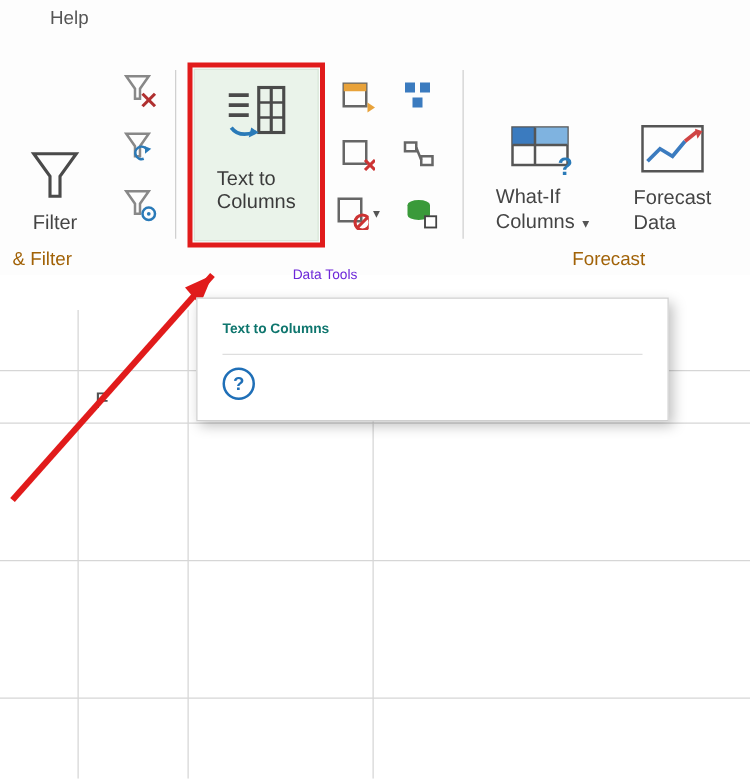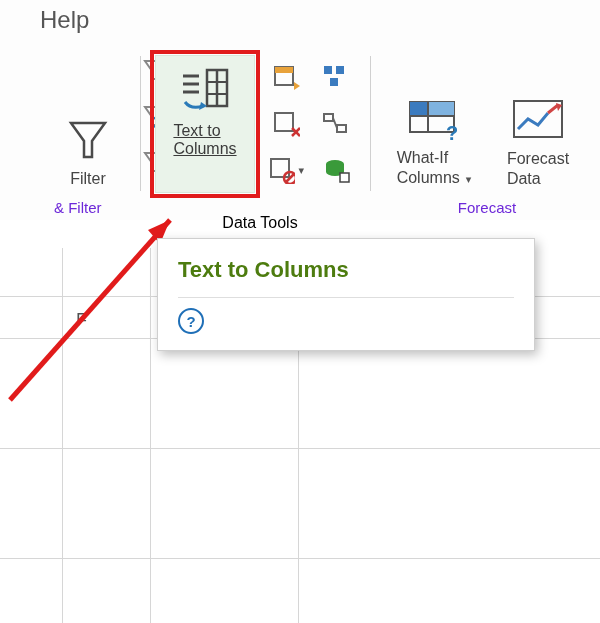--- a/index.html
+++ b/index.html
@@ -1,22 +1,22 @@
 <!DOCTYPE html>
 <html><head>
 <meta charset="utf-8">
 <style>
   html,body{margin:0;padding:0;font-family:"Segoe UI",Arial,sans-serif;background:#fff;color:#3b3b3b;}
   .stage{position:relative;width:600px;height:623px;overflow:hidden;}
 
   
   .ribbon{position:relative;height:220px;background:#fdfdfd;}
-  .tab{position:absolute;left:40px;top:6px;font-size:24px;color:#555;}
+  .tab{position:absolute;left:40px;top:6px;font-size:15px;color:#555;}
   .group{position:absolute;top:54px;height:138px;}
-  .group-label{position:absolute;bottom:-24px;left:0;right:0;text-align:center;font-size:15px;color:#6d28d9;}
+  .group-label{position:absolute;bottom:-24px;left:0;right:0;text-align:center;font-size:15px;color:#a16207;}
   .vsep{position:absolute;top:56px;width:1px;height:135px;background:#d0d0d0;}
   .big-btn{display:flex;flex-direction:column;align-items:center;justify-content:flex-end;cursor:pointer;width:94px;height:135px;padding-top:6px;box-sizing:border-box;}
   .big-btn .cap{font-size:16px;color:#444;text-align:left;line-height:20px;margin-top:6px;}
   .ic{display:block;}
 
   
   .t2c-wrap{position:absolute;left:150px;top:50px;width:110px;height:148px;border:4px solid #e11b1b;box-sizing:border-box;display:flex;align-items:center;justify-content:center;}
   .t2c{background:#eaf3ea;border:1px solid #d9e6d9;width:100px;height:138px;display:flex;flex-direction:column;align-items:center;justify-content:flex-start;padding-top:10px;box-sizing:border-box;}
 
   
@@ -24,41 +24,41 @@
   .smallic{width:36px;height:36px;display:flex;align-items:center;justify-content:center;}
 
   
   .sheet{position:absolute;left:0;top:248px;right:0;bottom:0;}
   .hline{position:absolute;left:0;right:0;height:1px;background:#d6d6d6;}
   .vline{position:absolute;top:0;bottom:0;width:1px;background:#d6d6d6;}
   .colhdr{position:absolute;font-size:18px;color:#515151;}
 
   
   .tooltip{position:absolute;left:157px;top:238px;width:378px;background:#fff;border:1px solid #cfcfcf;box-shadow:3px 4px 10px rgba(0,0,0,.25);padding:18px 20px 16px 20px;box-sizing:border-box;}
-  .tooltip h3{margin:0 0 14px 0;font-size:22px;font-weight:600;color:#4d7c0f;}
+  .tooltip h3{margin:0 0 14px 0;font-size:11px;font-weight:600;color:#0f766e;}
   .tooltip p{margin:0 0 20px 0;font-size:16px;line-height:23px;color:#595959;}
   .tooltip hr{border:none;border-top:1px solid #dedede;margin:4px 0 10px 0;}
   .tml{display:flex;align-items:center;gap:10px;color:#1f6fb7;font-weight:600;font-size:16px;cursor:pointer;}
   .qmark{width:22px;height:22px;border:2px solid #1f6fb7;border-radius:50%;display:flex;align-items:center;justify-content:center;color:#1f6fb7;font-weight:700;font-size:15px;}
 
   
   .arrow{position:absolute;left:0;top:190px;pointer-events:none;}
 
   
   .chev{font-size:11px;color:#555;margin-left:3px;}
 </style>
 </head>
 <body>
 
 <div class="stage">
 
   <div class="ribbon">
     <div class="tab">Help</div>
 
-    <div class="group" style="left:8px;width:132px;margin-left:44px;">
+    <div class="group" style="left:8px;width:132px;">
       <div class="big-btn" style="position:absolute;left:0;top:0;width:72px;">
         <svg class="ic" width="46" height="46">
           <polygon points="6,6 40,6 27,24 27,40 19,40 19,24" fill="none" stroke="#4a4a4a" stroke-width="2.5"></polygon>
         </svg>
         <div class="cap">Filter</div>
       </div>
 
       <div class="smallcol" style="left:86px;top:0;">
         <div class="smallic">
           <svg width="30" height="30">
@@ -93,21 +93,21 @@
           <line x1="6" y1="10" x2="22" y2="10" stroke="#4a4a4a" stroke-width="3"></line>
           <line x1="6" y1="18" x2="22" y2="18" stroke="#4a4a4a" stroke-width="3"></line>
           <line x1="6" y1="26" x2="22" y2="26" stroke="#4a4a4a" stroke-width="3"></line>
           <rect x="30" y="4" width="20" height="36" fill="none" stroke="#4a4a4a" stroke-width="2.5"></rect>
           <line x1="40" y1="4" x2="40" y2="40" stroke="#4a4a4a" stroke-width="2.5"></line>
           <line x1="30" y1="16" x2="50" y2="16" stroke="#4a4a4a" stroke-width="2"></line>
           <line x1="30" y1="28" x2="50" y2="28" stroke="#4a4a4a" stroke-width="2"></line>
           <path d="M8 36 q6 8 18 4" fill="none" stroke="#2a7ab8" stroke-width="3"></path>
           <polygon points="24,36 30,40 22,44" fill="#2a7ab8"></polygon>
         </svg>
-        <div class="cap" style="margin-top:8px;text-decoration:underline;">
+        <div class="cap" style="margin-top:21px;">
           <span>Text to</span><br>
           <span>Columns</span>
         </div>
       </div>
     </div>
 
     <div class="smallcol" style="left:268px;">
       <div class="smallic">
           <svg width="28" height="28">
             <rect x="3" y="3" width="18" height="18" fill="none" stroke="#666" stroke-width="2"></rect>
@@ -147,21 +147,21 @@
           </svg>
         </div>
       <div class="smallic">
           <svg width="28" height="28">
             <ellipse cx="13" cy="8" rx="9" ry="4" fill="#3a9a3a"></ellipse>
             <path d="M4 8 v8 a9 4 0 0 0 18 0 v-8" fill="#3a9a3a"></path>
             <rect x="18" y="17" width="9" height="9" fill="#fff" stroke="#444" stroke-width="1.5"></rect>
           </svg>
         </div>
     </div>
-    <div style="position:absolute;left:155px;top:214px;width:210px;text-align:center;font-size:16px;color:#000000;">Data Tools</div>
+    <div style="position:absolute;left:155px;top:214px;width:210px;text-align:center;font-size:11px;color:#6d28d9;">Data Tools</div>
 
     <div class="vsep" style="left:370px;"></div>
 
     <div class="group" style="left:382px;width:210px;">
       <div class="big-btn" style="position:absolute;left:0;top:0;width:104px;">
         <svg width="56" height="46">
           <rect x="4" y="6" width="44" height="30" fill="none" stroke="#555" stroke-width="2"></rect>
           <rect x="4" y="6" width="18" height="14" fill="#3b7bbf"></rect>
           <rect x="22" y="6" width="26" height="14" fill="#7fb3e0"></rect>
           <line x1="4" y1="20" x2="48" y2="20" stroke="#555" stroke-width="2"></line>

